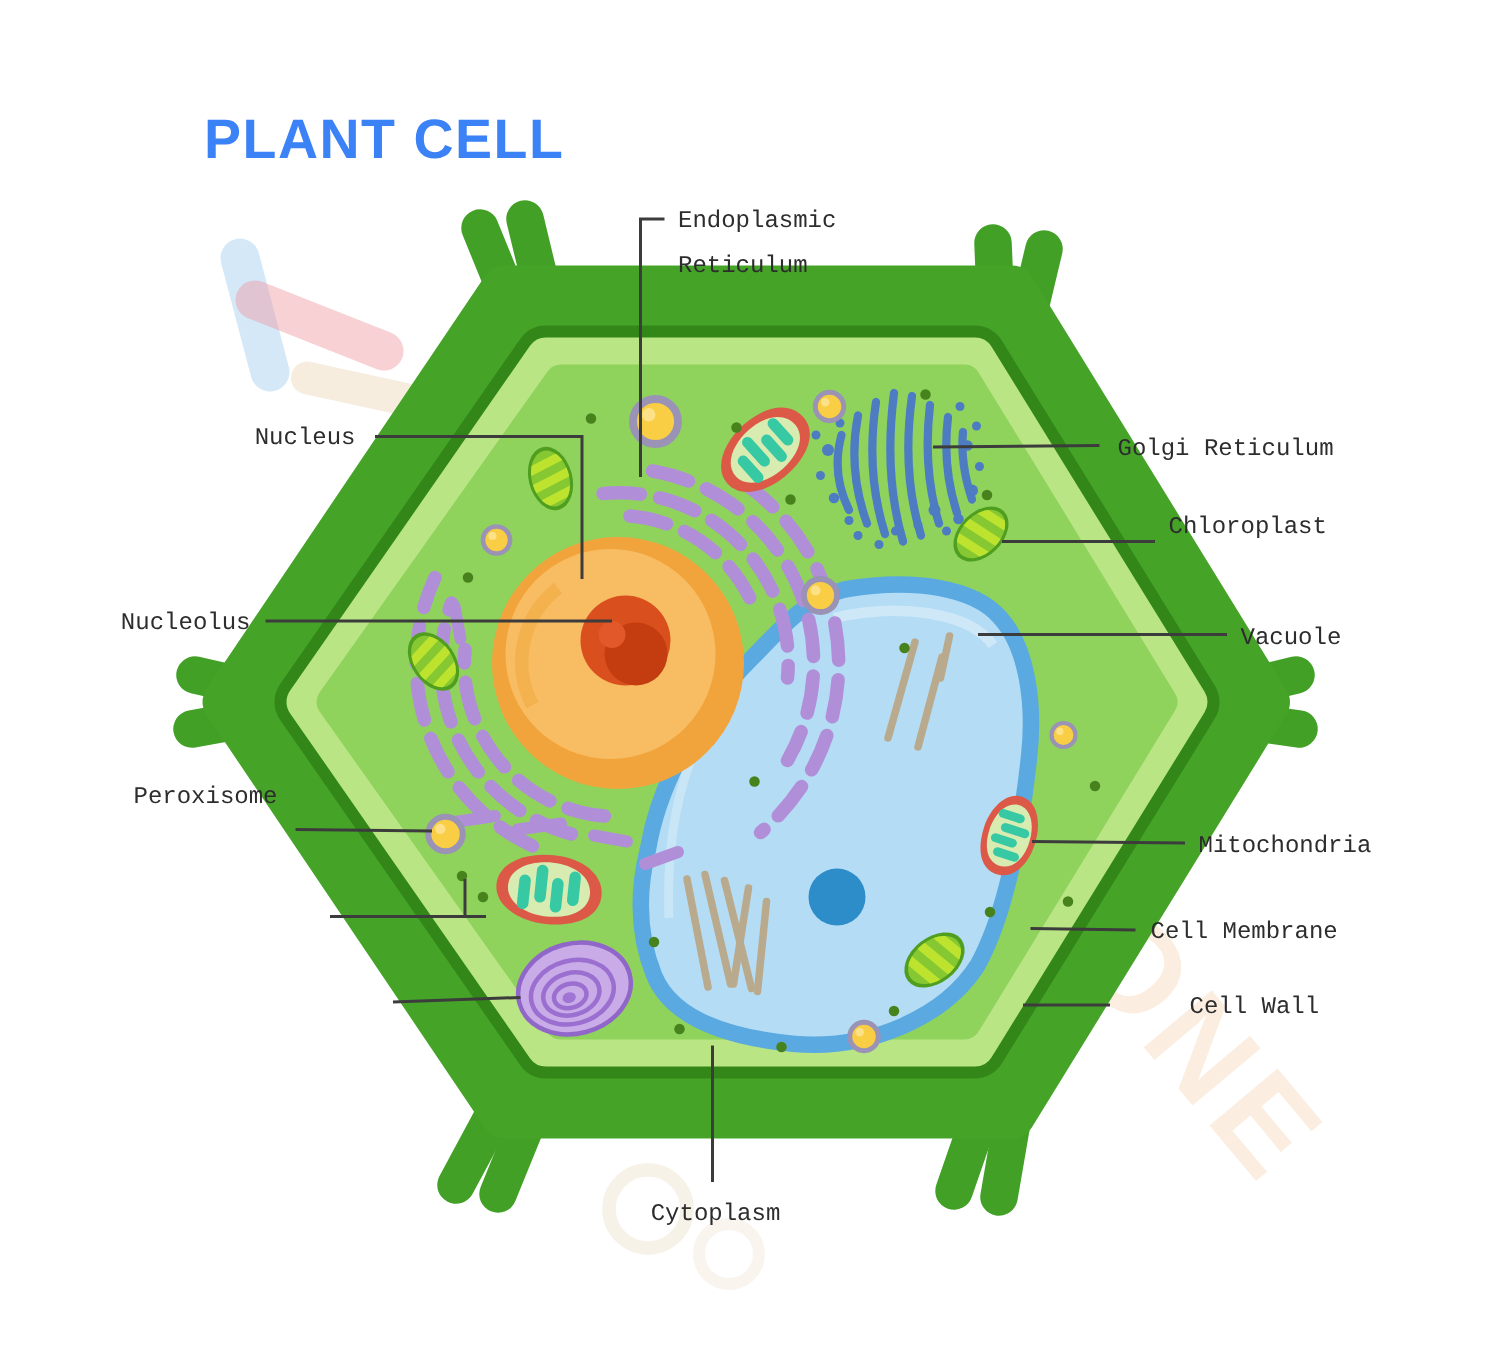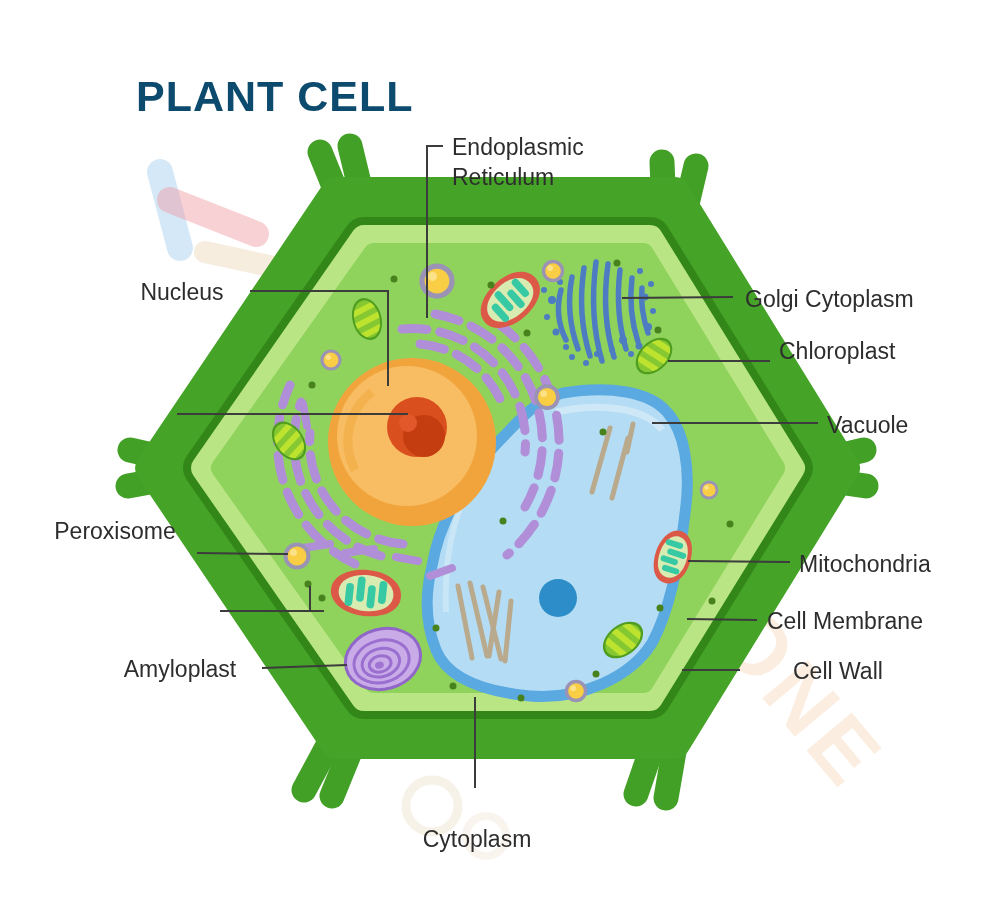--- a/index.html
+++ b/index.html
@@ -1,23 +1,23 @@
 <!DOCTYPE html>
 <html><head>
 <meta charset="utf-8">
 <style>
   html,body{margin:0;padding:0;background:#ffffff;}
   .stage{position:relative;width:1000px;height:900px;background:#ffffff;overflow:hidden;
          font-family:"Liberation Sans",sans-serif;}
   .stage svg{position:absolute;left:0;top:0;}
-  .lbl{position:absolute;font-size:23px;font-weight:500;color:#2d2d2d;line-height:30px;}
-  .lbl.r{text-align:center;}
+  .lbl{position:absolute;font-size:16px;font-weight:500;color:#2d2d2d;line-height:30px;font-family:Liberation Mono, monospace;}
+  .lbl.r{text-align:right;}
   .lbl.c{text-align:center;}
-  .title{position:absolute;left:136px;top:72px;font-size:43px;font-weight:700;
-         color:#0c4a6e;letter-spacing:1px;}
+  .title{position:absolute;left:136px;top:72px;font-size:37px;font-weight:700;
+         color:#3b82f6;letter-spacing:1px;}
 </style>
 </head>
 <body>
 
 <div class="stage">
 
 <svg width="1000" height="900" viewBox="0 0 1000 900">
   <defs>
     <path id="bean" d="M-32,0 C-32,-13 -17,-21 1,-21 C19,-21 33,-12 32,2 C31,14 18,21 0,21 C-16,21 -32,13 -32,0 Z"></path>
     <g id="mito">
@@ -238,23 +238,23 @@
     <line x1="310" y1="611" x2="310" y2="586"></line>
     <line x1="262" y1="668" x2="347" y2="665"></line>
     <line x1="475" y1="788" x2="475" y2="697"></line>
   </g>
 </svg>
 
 <div class="title">PLANT CELL</div>
 
 <div class="lbl" style="left:452px;top:132px;width:150px;">Endoplasmic Reticulum</div>
 <div class="lbl r" style="left:127px;top:277px;width:110px;">Nucleus</div>
-<div class="lbl" style="left:745px;top:284px;">Golgi Cytoplasm</div>
+<div class="lbl r" style="left:27px;top:400px;width:140px;">Nucleolus</div>
+<div class="lbl" style="left:745px;top:284px;">Golgi Reticulum</div>
 <div class="lbl" style="left:779px;top:336px;">Chloroplast</div>
 <div class="lbl" style="left:827px;top:410px;">Vacuole</div>
 <div class="lbl" style="left:799px;top:549px;">Mitochondria</div>
 <div class="lbl" style="left:767px;top:606px;">Cell Membrane</div>
 <div class="lbl" style="left:793px;top:656px;">Cell Wall</div>
 <div class="lbl r" style="left:45px;top:516px;width:140px;">Peroxisome</div>
-<div class="lbl r" style="left:110px;top:654px;width:140px;">Amyloplast</div>
-<div class="lbl c" style="left:417px;top:824px;width:120px;">Cytoplasm</div>
+<div class="lbl c" style="left:417px;top:794px;width:120px;">Cytoplasm</div>
 
 </div>
 
 </body></html>

